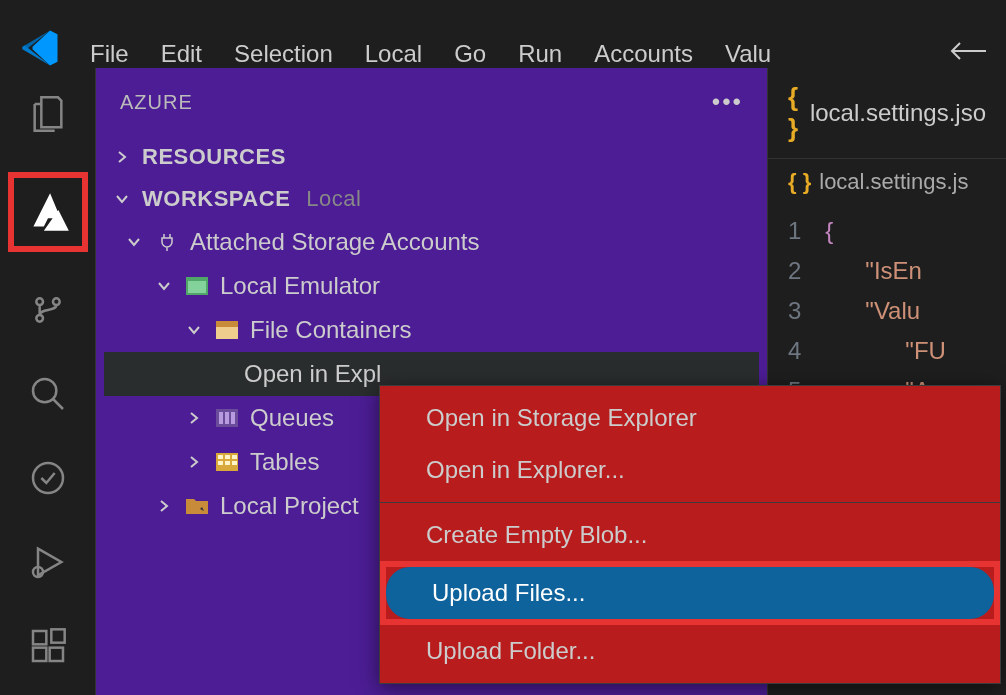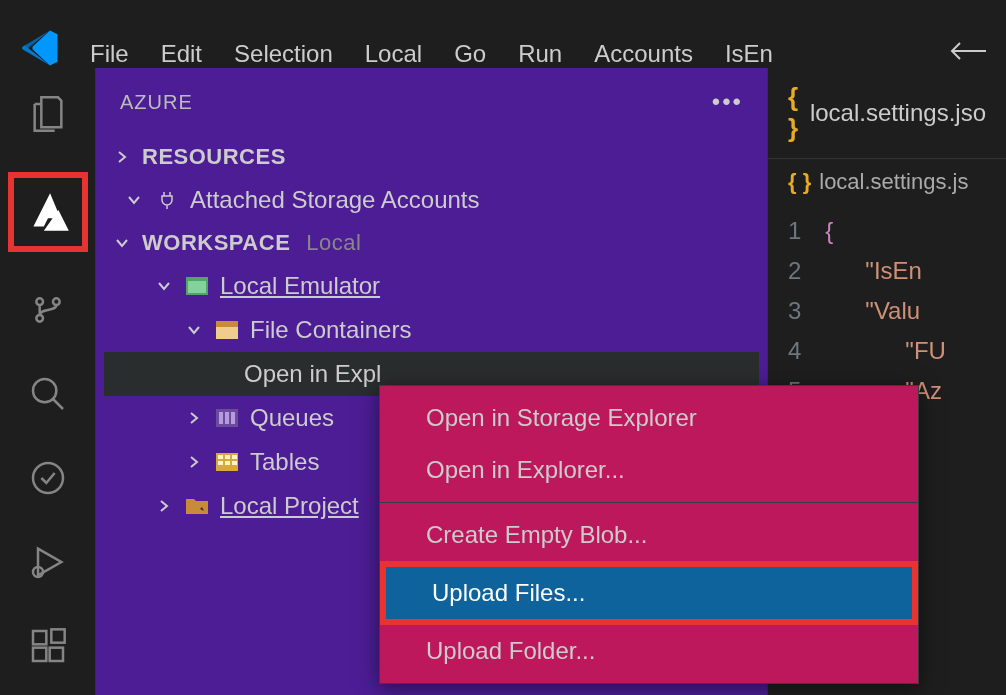--- a/index.html
+++ b/index.html
@@ -129,21 +129,21 @@
       margin-left: 6px;
     }
     .tree-icon {
       width: 26px;
       height: 26px;
       display: inline-flex;
       align-items: center;
       justify-content: center;
     }
     .indent-1 { padding-left: 20px; }
-    .indent-2 { padding-left: 50px; text-decoration: underline; }
+    .indent-2 { padding-left: 50px; }
     .indent-3 { padding-left: 80px; }
     .indent-4 { padding-left: 110px; }
     .folder-action {
       margin-left: auto;
       margin-right: 16px;
       color: #cccccc;
     }
     .editor {
       flex: 1;
       background: #1e1e1e;
@@ -185,40 +185,41 @@
       font-size: 24px;
       line-height: 40px;
       font-family: Consolas, monospace;
     }
     .token-brace { color: #c586c0; }
     .token-string { color: #ce9178; }
     .context-menu {
       position: absolute;
       left: 379px;
       top: 385px;
-      width: 540px;
-      background: #be185d;
+      width: 622px;
+      background: #b91c1c;
       border: 1px solid #3c3c3c;
       box-shadow: 0 4px 20px rgba(0,0,0,0.5);
       z-index: 100;
       padding: 6px 0;
     }
     .context-item {
       padding: 12px 46px;
       font-size: 24px;
       color: #cccccc;
     }
     .context-sep {
       height: 1px;
       background: #3c3c3c;
       margin: 6px 0;
     }
     .context-item.active {
       background: #0e639c;
       color: #ffffff;
+      border-radius: 24px;
     }
     .context-highlight {
       border: 6px solid #e83333;
     }
   </style>
 </head>
 <body>
 
 <div class="titlebar">
   <div class="vscode-logo">
@@ -229,21 +230,21 @@
       </svg>
   </div>
   <div class="menu">
     <span>File</span>
     <span>Edit</span>
     <span>Selection</span>
     <span>Local</span>
     <span>Go</span>
     <span>Run</span>
     <span>Accounts</span>
-    <span>IsEn</span>
+    <span>Valu</span>
   </div>
   <div class="menu-spacer"></div>
   <div class="back-arrow">
     <svg width="36" height="20" viewBox="0 0 36 20">
         <path d="M36 10H2M10 2L2 10l8 8" stroke="#ccc" stroke-width="2" fill="none"></path>
       </svg>
   </div>
 </div>
 
 <div class="main">
@@ -299,41 +300,41 @@
     </div>
     <div class="tree">
       <div class="tree-item section">
         <span class="chevron">
           <svg width="14" height="14" viewBox="0 0 14 14">
               <path d="M4 2l6 5-6 5" stroke="#ccc" stroke-width="2" fill="none"></path>
             </svg>
         </span>
         <span>RESOURCES</span>
       </div>
+      <div class="tree-item section">
+        <span class="chevron">
+          <svg width="14" height="14" viewBox="0 0 14 14">
+              <path d="M2 4l5 6 5-6" stroke="#ccc" stroke-width="2" fill="none"></path>
+            </svg>
+        </span>
+        <span>WORKSPACE</span>
+        <span class="section-sub">Local</span>
+      </div>
       <div class="tree-item indent-1">
         <span class="chevron">
           <svg width="14" height="14" viewBox="0 0 14 14">
               <path d="M2 4l5 6 5-6" stroke="#ccc" stroke-width="2" fill="none"></path>
             </svg>
         </span>
         <span class="tree-icon">
           <svg width="24" height="24" viewBox="0 0 24 24">
               <path d="M9 4v4m6-4v4M7 8h10v4a5 5 0 01-10 0V8zm5 9v4" stroke="#ccc" stroke-width="1.5" fill="none"></path>
             </svg>
         </span>
         <span>Attached Storage Accounts</span>
-      </div>
-      <div class="tree-item section">
-        <span class="chevron">
-          <svg width="14" height="14" viewBox="0 0 14 14">
-              <path d="M2 4l5 6 5-6" stroke="#ccc" stroke-width="2" fill="none"></path>
-            </svg>
-        </span>
-        <span>WORKSPACE</span>
-        <span class="section-sub">Local</span>
       </div>
       <div class="tree-item indent-2">
         <span class="chevron">
           <svg width="14" height="14" viewBox="0 0 14 14">
               <path d="M2 4l5 6 5-6" stroke="#ccc" stroke-width="2" fill="none"></path>
             </svg>
         </span>
         <span class="tree-icon">
           <svg width="24" height="20" viewBox="0 0 24 20">
               <rect x="1" y="1" width="22" height="18" fill="#4fa668"></rect>

